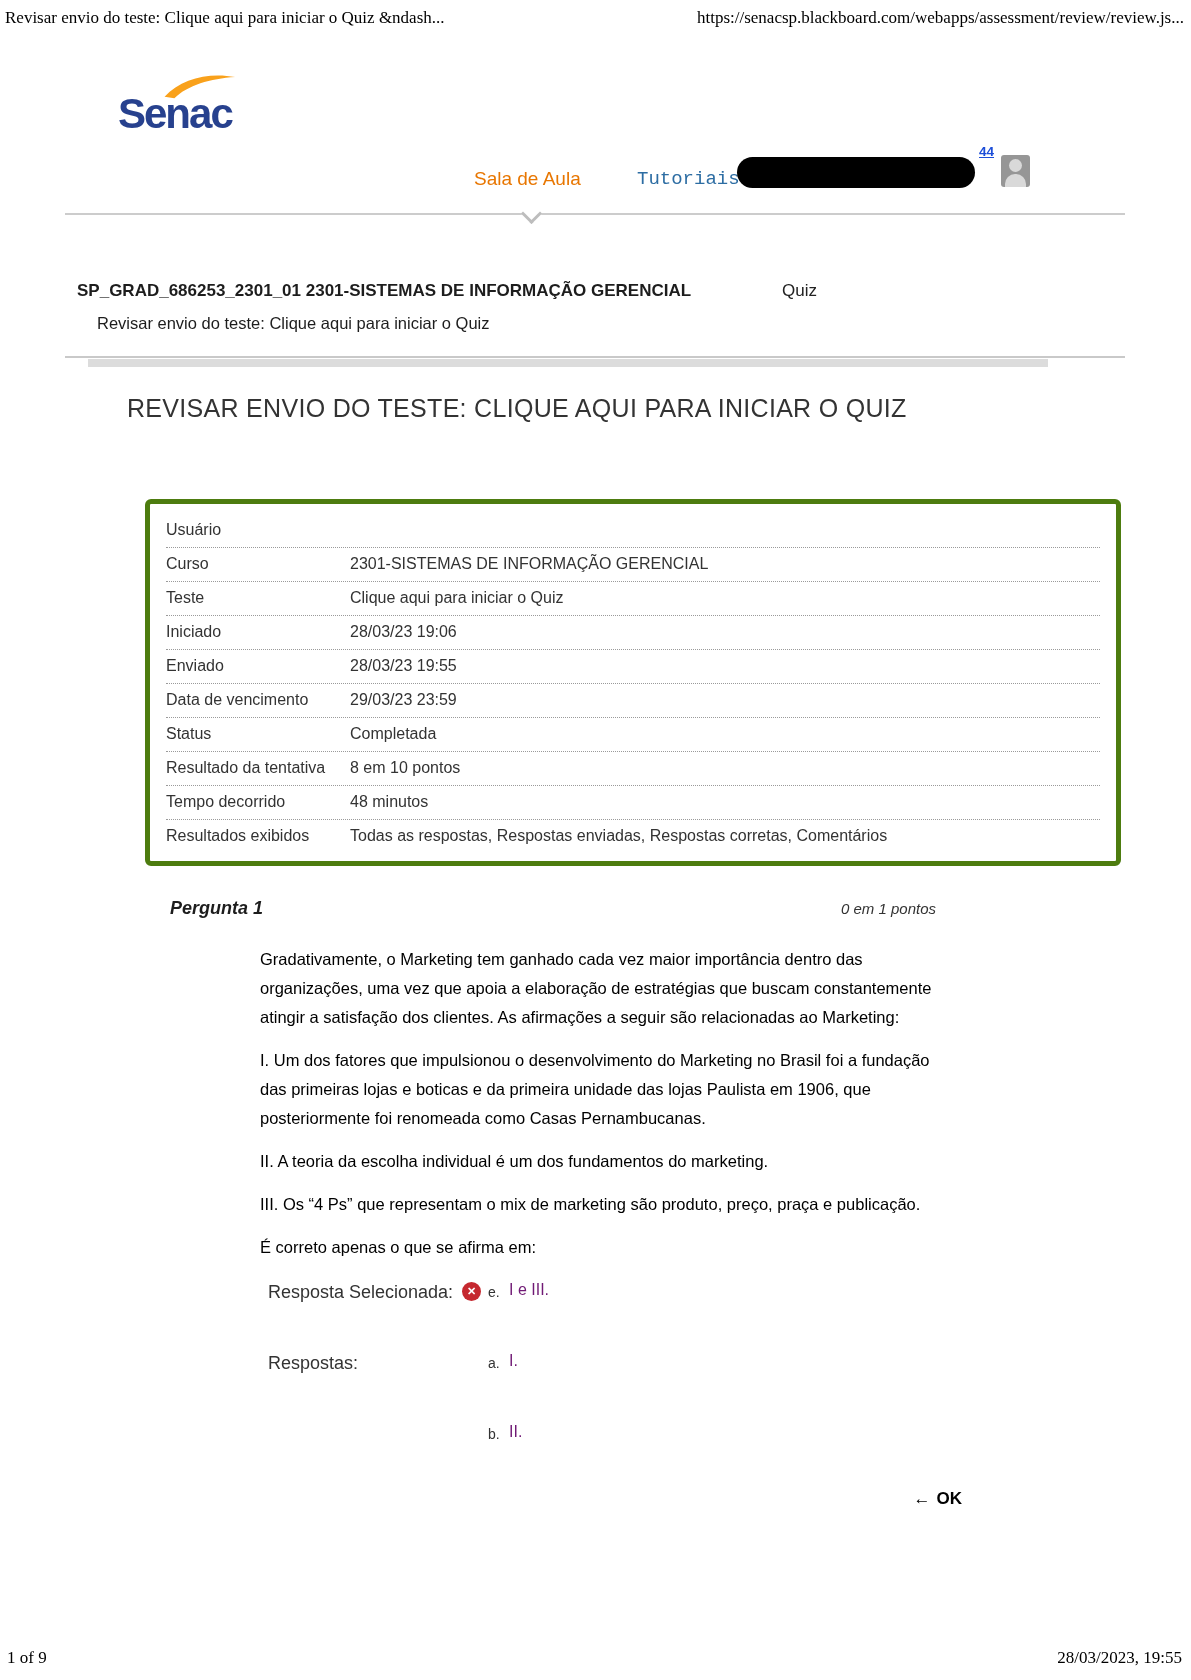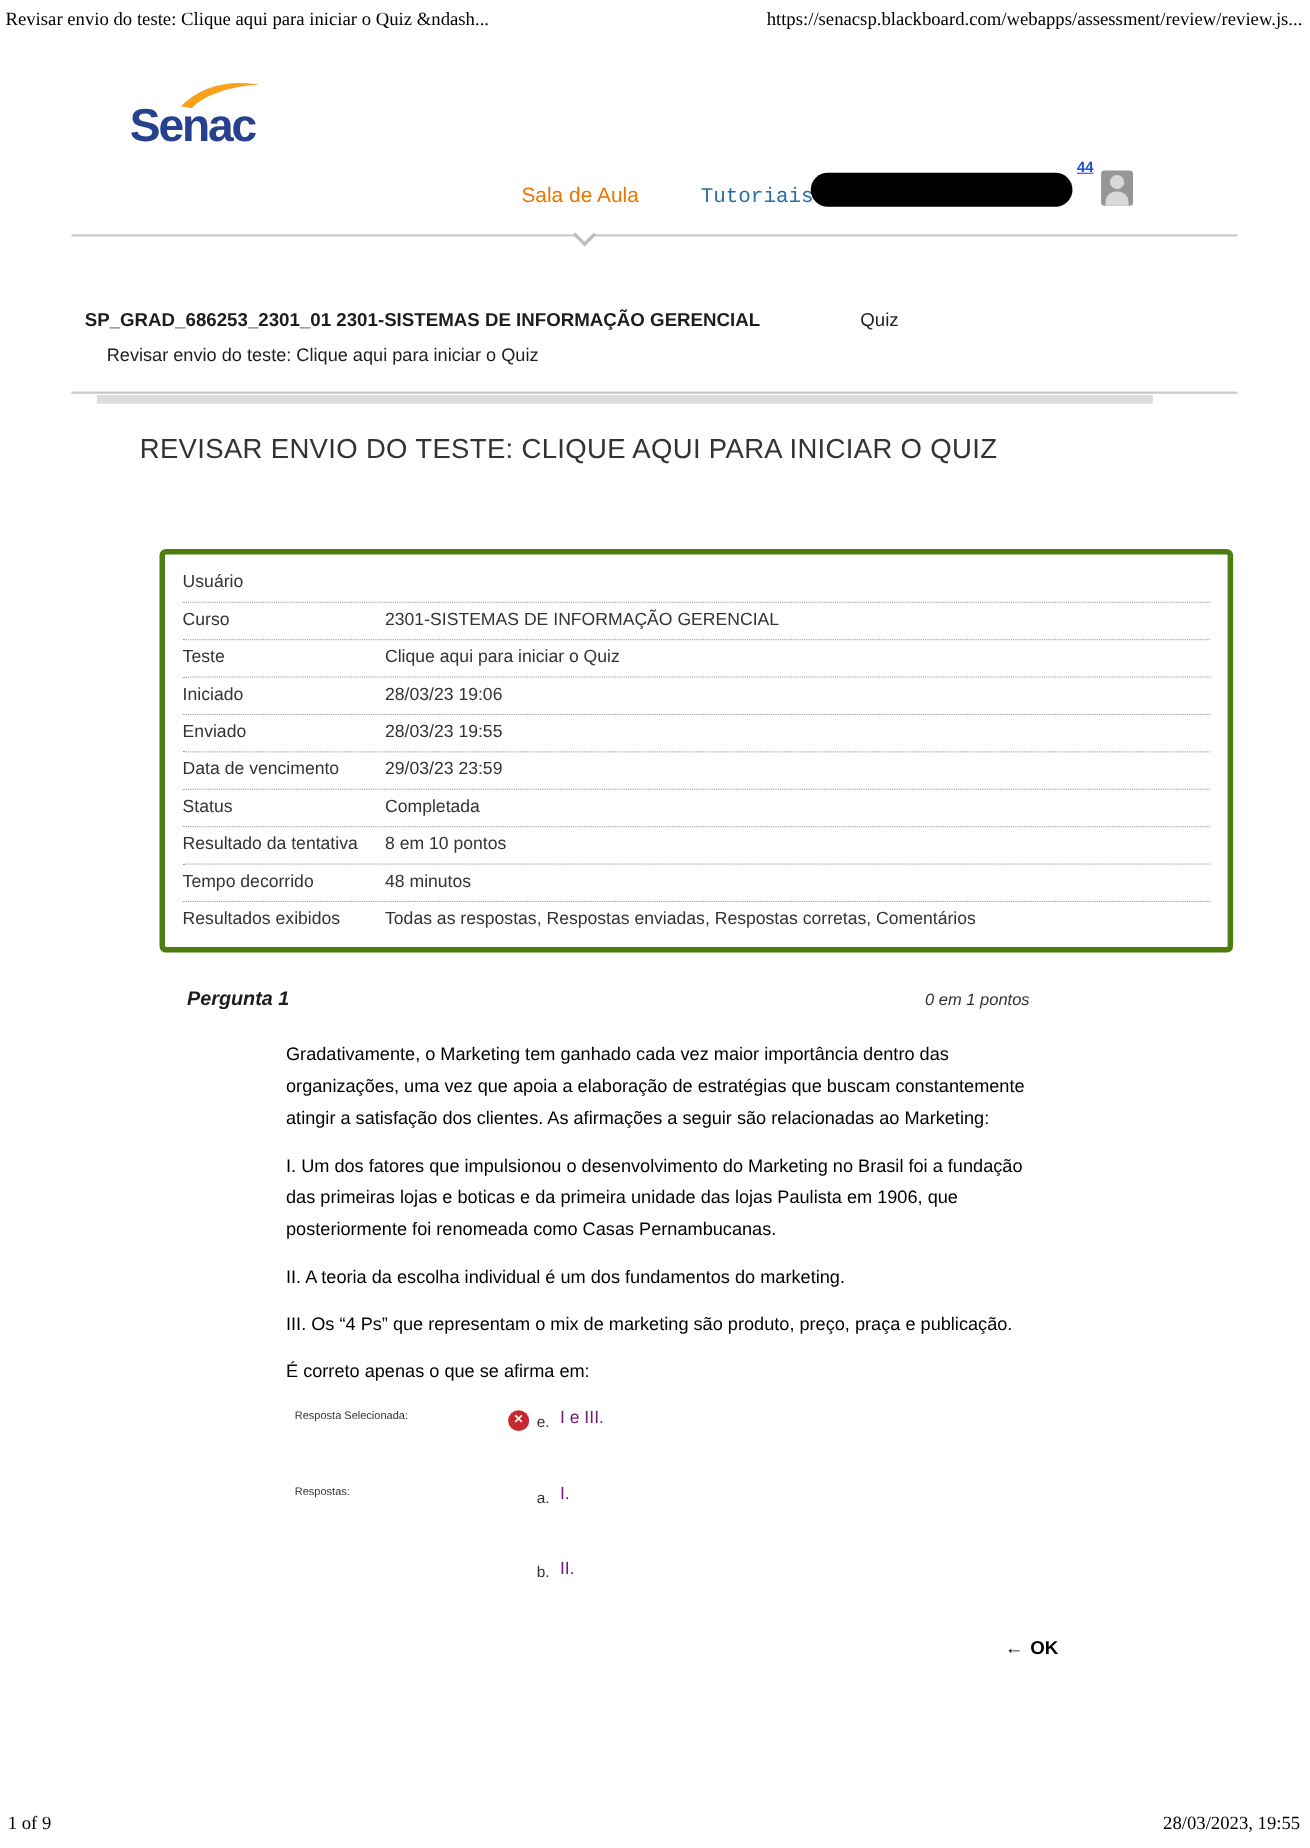--- a/index.html
+++ b/index.html
@@ -104,21 +104,21 @@
     margin: 32px 0 0 170px; width: 766px; font-style: italic;
   }
   .q-title { font-size: 18px; font-weight: bold; color: #1d1d1d; }
   .q-points { font-size: 15px; color: #333; }
   .question-body { margin: 26px 0 0 260px; width: 682px; }
   .question-body p { margin: 0 0 14px; font-size: 16.5px; line-height: 29px; color: #000; }
   .question-body p:last-child { margin-bottom: 18px; }
 
   .answers { margin-left: 268px; }
   .answer-row { display: flex; align-items: flex-start; margin-bottom: 48px; }
-  .ans-label { width: 194px; flex: none; font-size: 10px; color: #333; padding-top: 2px; }
+  .ans-label { width: 194px; flex: none; font-size: 18px; color: #333; padding-top: 2px; }
   .icon-slot { width: 26px; flex: none; padding-top: 2px; }
   .err-icon {
     width: 19px; height: 19px; border-radius: 50%; background: #c5282f;
     color: #fff; font-size: 11px; font-weight: bold;
     display: flex; align-items: center; justify-content: center; line-height: 1;
   }
   .ans-letter { width: 21px; flex: none; font-size: 14px; color: #333; padding-top: 4px; }
   .ans-text { font-size: 16px; color: #701a75; padding-top: 1px; }
 
   .ok-button {

